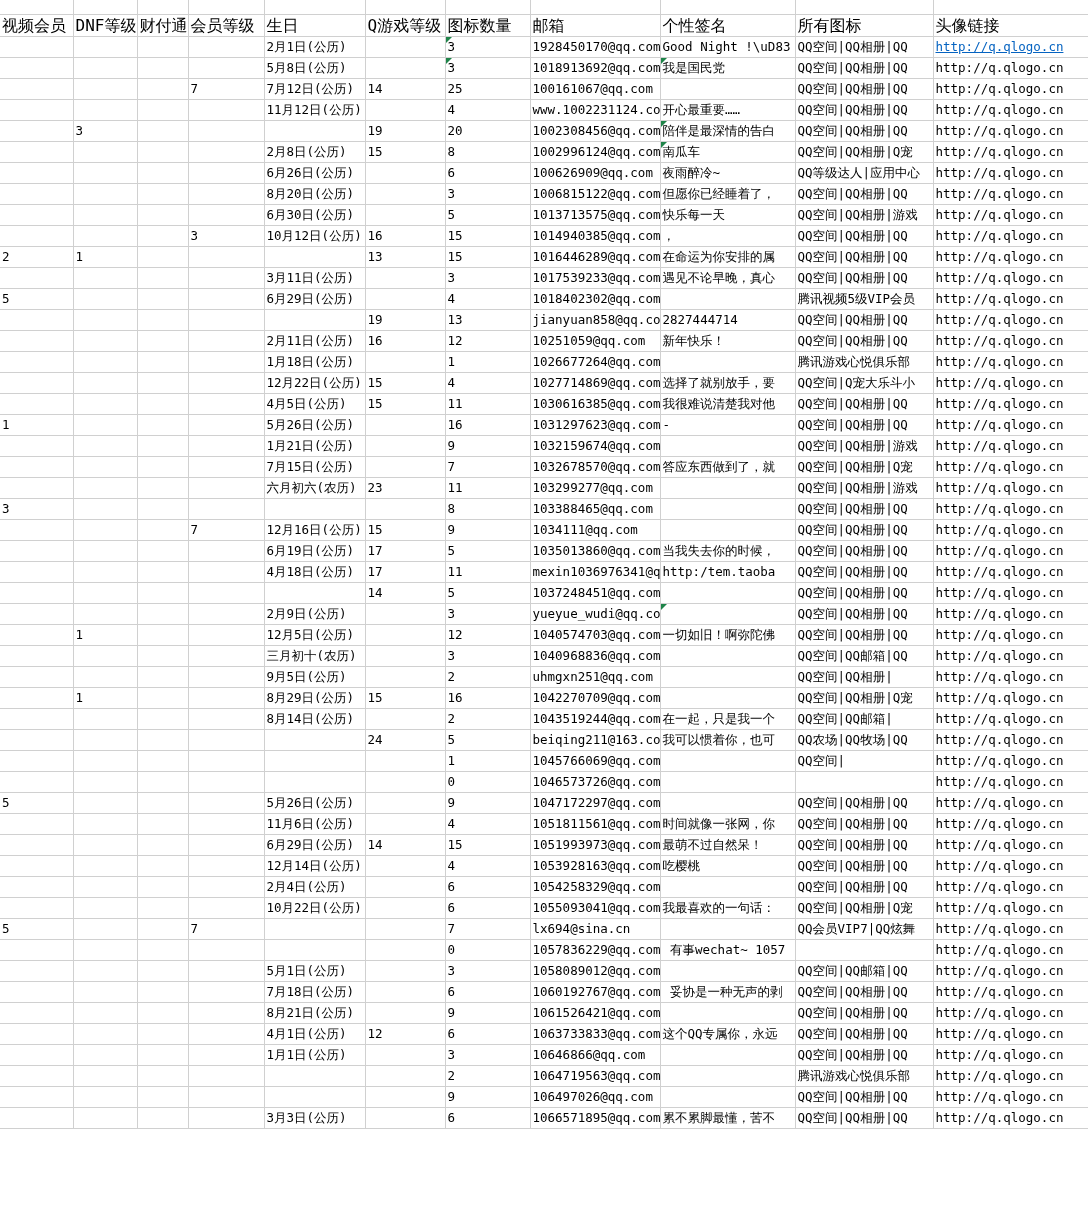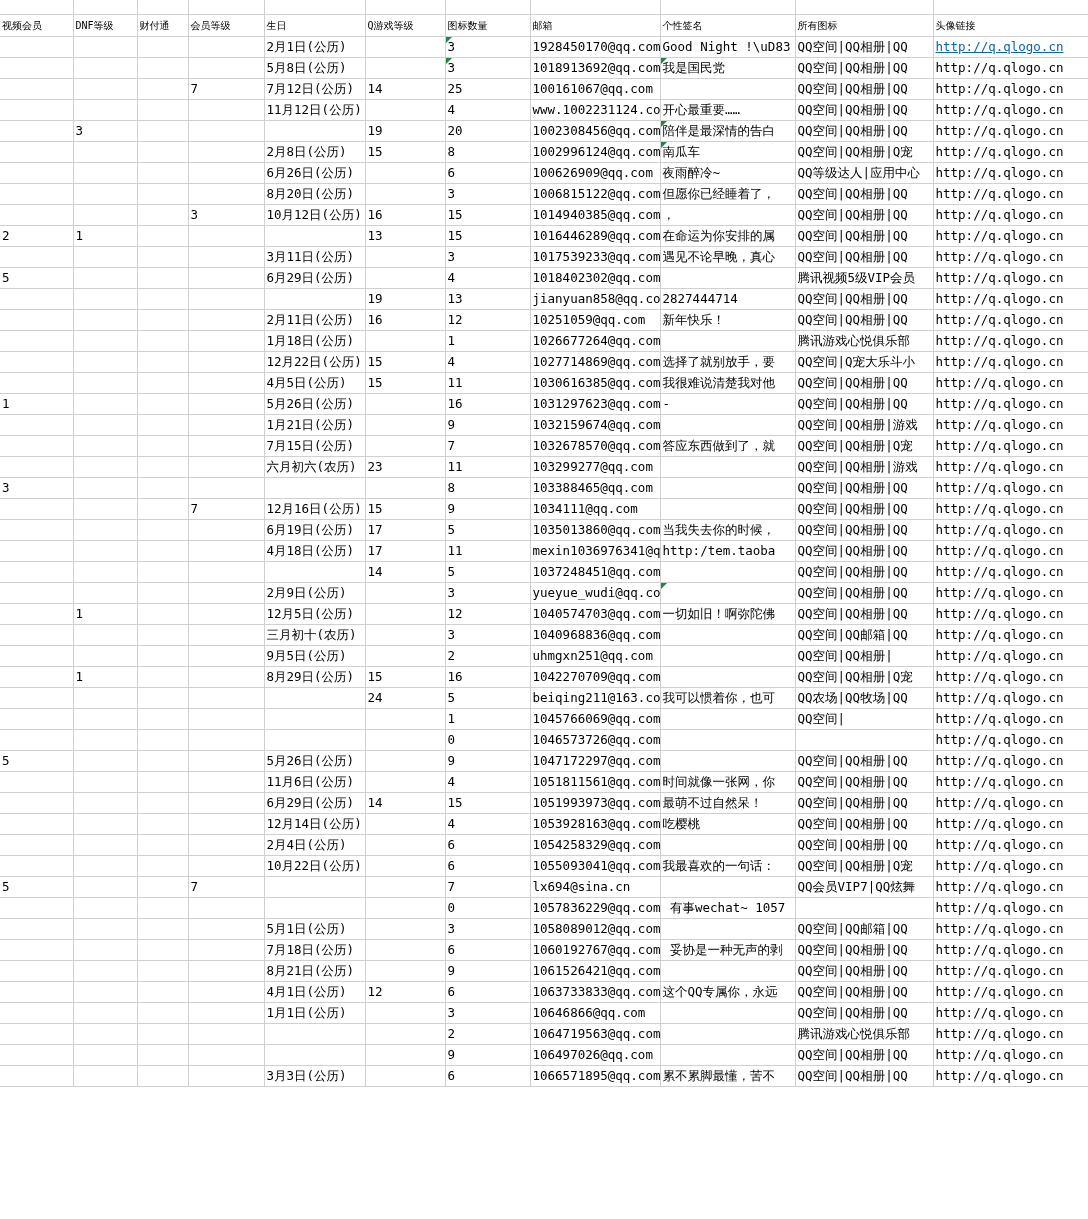--- a/index.html
+++ b/index.html
@@ -9,21 +9,21 @@
     font-size:12.5px;color:#000;
   }
   table.grid{border-collapse:collapse;table-layout:fixed;width:1088px;}
   .grid td,.grid th{
     border-right:1px solid #d0d0d0;border-bottom:1px solid #d0d0d0;
     padding:0 2px;margin:0;overflow:hidden;white-space:pre;
     height:20px;line-height:20px;text-align:left;vertical-align:middle;
     font-weight:normal;position:relative;
   }
   .grid tr.toprow td{height:14px;line-height:14px;}
-  .grid tr.head th{height:21px;line-height:21px;font-size:10px;}
+  .grid tr.head th{height:21px;line-height:21px;font-size:16px;}
   .tri{
     position:absolute;top:0;left:0;width:0;height:0;
     border-top:6px solid #1e8449;border-right:6px solid transparent;
   }
   a.avlink{color:#0563c1;text-decoration:underline;cursor:pointer;}
   .alignr{text-align:right;}
 </style>
 </head>
 <body>
 
@@ -172,20 +172,33 @@
           <td>3</td>
           <td>1006815122@qq.com</td>
           <td>但愿你已经睡着了，</td>
           <td>QQ空间|QQ相册|QQ</td>
           <td>http://q.qlogo.cn</td>
         </tr>
         <tr>
           <td></td>
           <td></td>
           <td></td>
+          <td></td>
+          <td>6月30日(公历)</td>
+          <td></td>
+          <td>5</td>
+          <td>1013713575@qq.com</td>
+          <td>快乐每一天</td>
+          <td>QQ空间|QQ相册|游戏</td>
+          <td>http://q.qlogo.cn</td>
+        </tr>
+        <tr>
+          <td></td>
+          <td></td>
+          <td></td>
           <td>3</td>
           <td>10月12日(公历)</td>
           <td>16</td>
           <td>15</td>
           <td>1014940385@qq.com</td>
           <td>，</td>
           <td>QQ空间|QQ相册|QQ</td>
           <td>http://q.qlogo.cn</td>
         </tr>
         <tr>
@@ -472,20 +485,33 @@
           <td>1042270709@qq.com</td>
           <td></td>
           <td>QQ空间|QQ相册|Q宠</td>
           <td>http://q.qlogo.cn</td>
         </tr>
         <tr>
           <td></td>
           <td></td>
           <td></td>
           <td></td>
+          <td>8月14日(公历)</td>
+          <td></td>
+          <td>2</td>
+          <td>1043519244@qq.com</td>
+          <td>在一起，只是我一个</td>
+          <td>QQ空间|QQ邮箱|</td>
+          <td>http://q.qlogo.cn</td>
+        </tr>
+        <tr>
+          <td></td>
+          <td></td>
+          <td></td>
+          <td></td>
           <td></td>
           <td>24</td>
           <td>5</td>
           <td>beiqing211@163.co</td>
           <td>我可以惯着你，也可</td>
           <td>QQ农场|QQ牧场|QQ</td>
           <td>http://q.qlogo.cn</td>
         </tr>
         <tr>
           <td></td>

